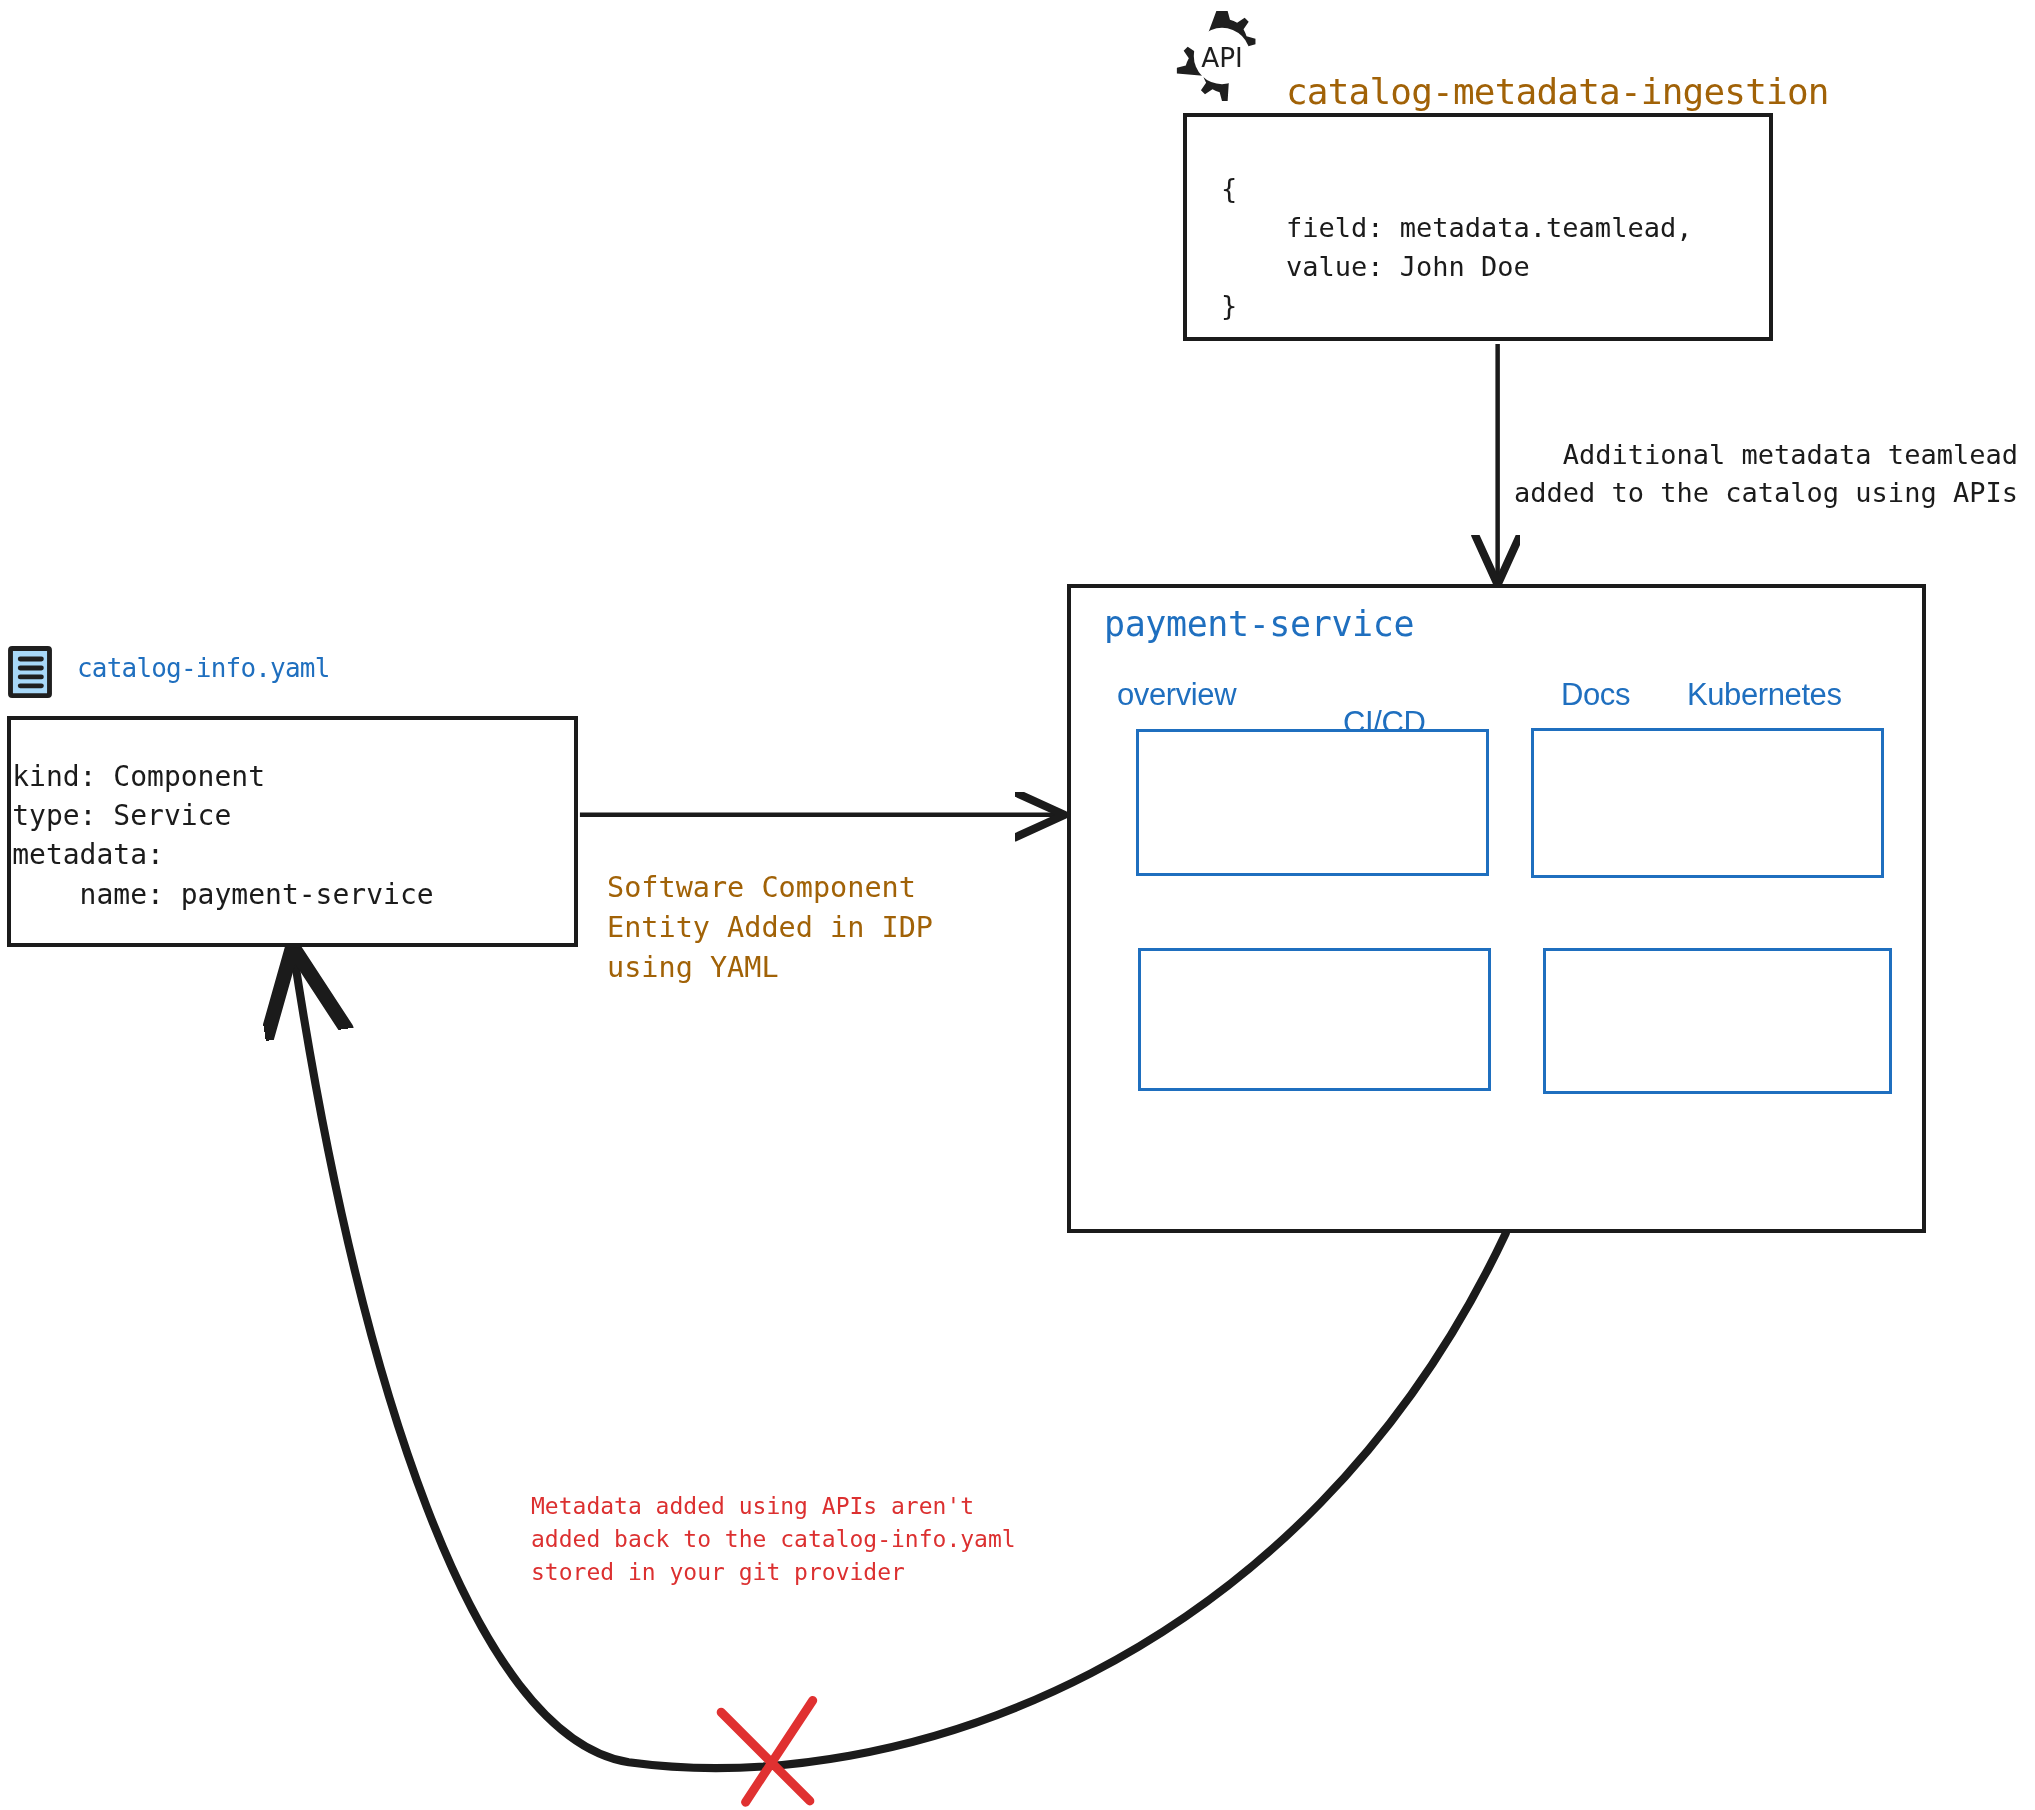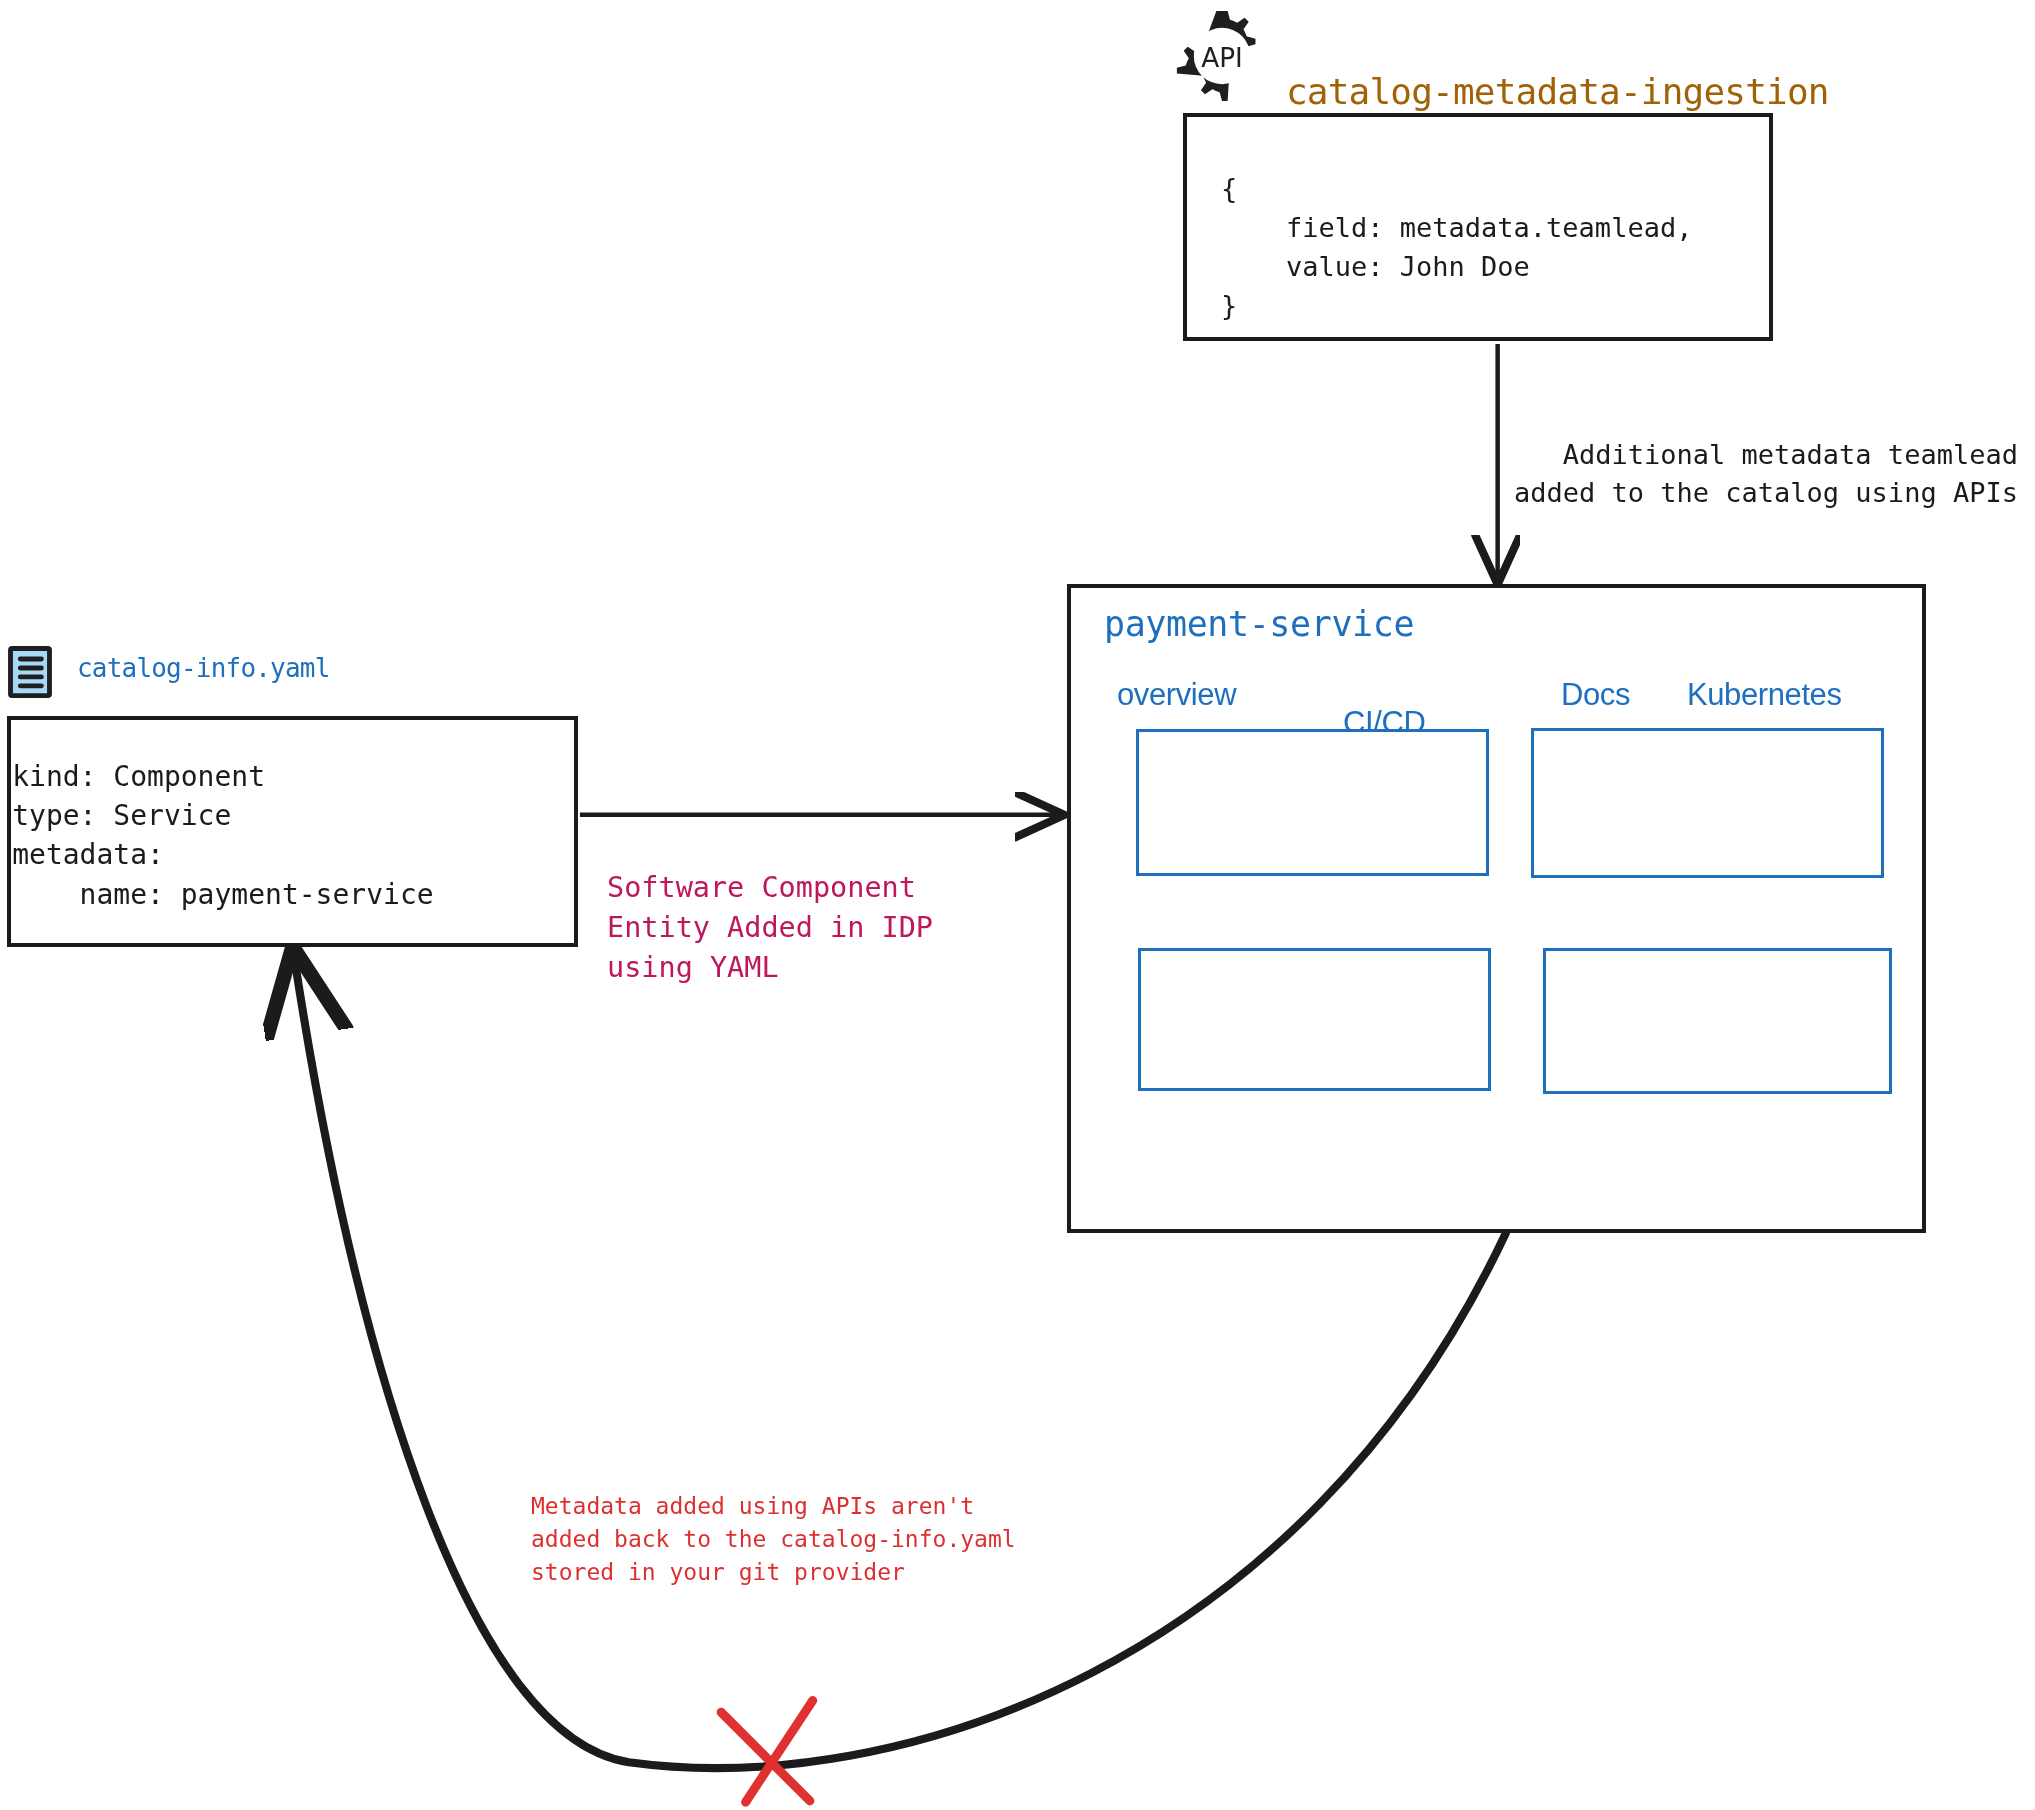--- a/index.html
+++ b/index.html
@@ -87,21 +87,21 @@
     color: #1b1b1b;
     white-space: pre;
     font-family: "DejaVu Sans Mono", monospace;
   }
 
   
   #horiz-arrow-label {
     left: 607px; top: 839px;
     font-size: 28.5px;
     line-height: 1.42;
-    color: #be185d;
+    color: #a16207;
     white-space: pre;
     font-family: "DejaVu Sans Mono", monospace;
   }
 
   
   #service-panel {
     left: 1067px; top: 584px; width: 859px; height: 649px;
     border: 4.1px solid #1b1b1b;
     background: #ffffff;
     box-sizing: border-box;

